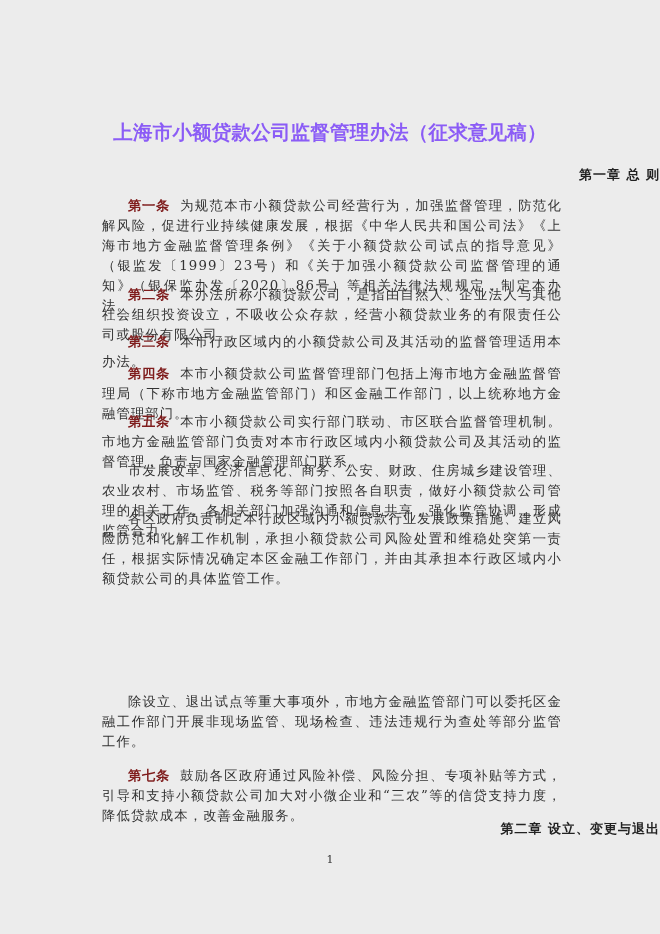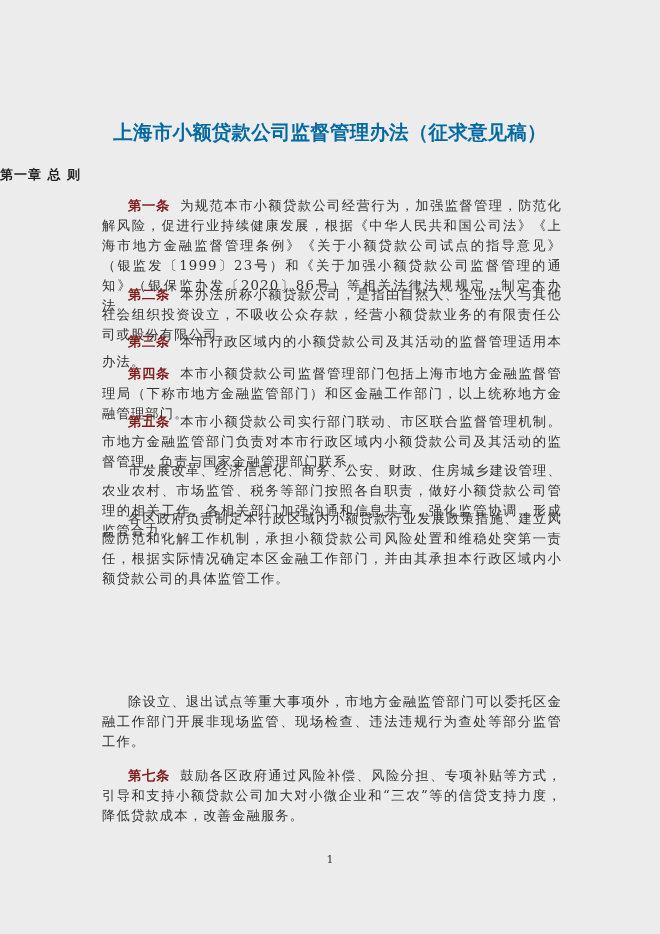--- a/index.html
+++ b/index.html
@@ -8,26 +8,26 @@
       background: #ececec;
       font-family: "DejaVu Serif", "Liberation Serif", serif;
       color: #2b2b2b;
       position: relative;
       overflow: hidden;
     }
     .page { position: absolute; left: 0; top: 0; width: 660px; height: 934px; }
     .title {
       position: absolute; left: 0; width: 660px; top: 119px;
       text-align: center;
-      font-size: 19.5px; font-weight: bold; color: #0369a1;
+      font-size: 19.5px; font-weight: bold; color: #8b5cf6;
       letter-spacing: 0.2px;
     }
     .chapter {
       position: absolute; left: 0; width: 660px;
-      text-align: left;
+      text-align: right;
       font-size: 13px; font-weight: bold; color: #222;
       letter-spacing: 1px;
     }
     .para {
       position: absolute; left: 102px; width: 460px;
       font-size: 13.3px; line-height: 20px;
       text-indent: 26px;
       text-align: justify;
       letter-spacing: 1.15px;
       color: #333;
@@ -77,15 +77,16 @@
 
   <div class="para" style="top:692px;">
     <span>除设立、退出试点等重大事项外，市地方金融监管部门可以委托区金融工作部门开展非现场监管、现场检查、违法违规行为查处等部分监管工作。</span>
   </div>
 
 
   <div class="para" style="top:766px;">
     <span class="art">第七条</span><span>鼓励各区政府通过风险补偿、风险分担、专项补贴等方式，引导和支持小额贷款公司加大对小微企业和“三农”等的信贷支持力度，降低贷款成本，改善金融服务。</span>
   </div>
 
+  <div class="chapter" style="top:820px;">第二章 设立、变更与退出</div>
 
   <div class="pagenum">1</div>
 </div>
 
 </body></html>

